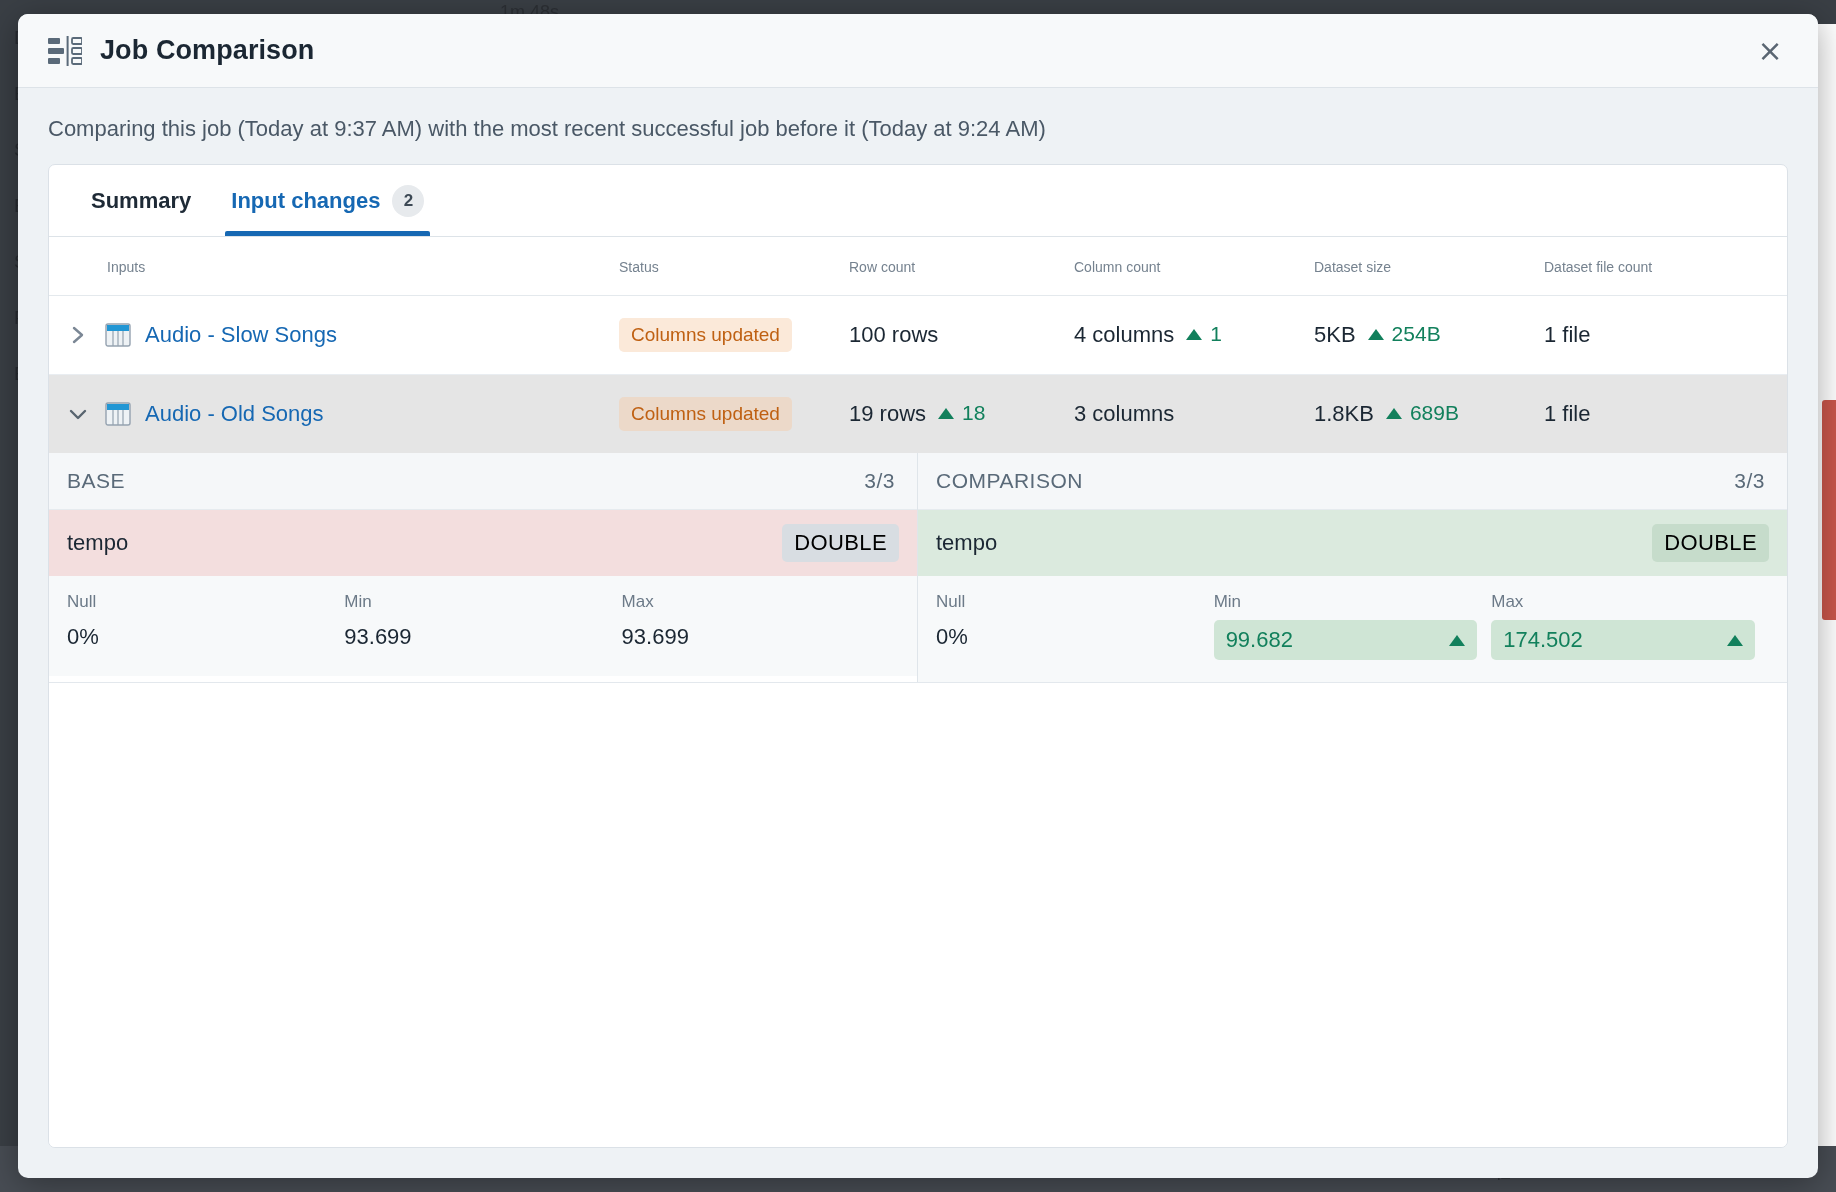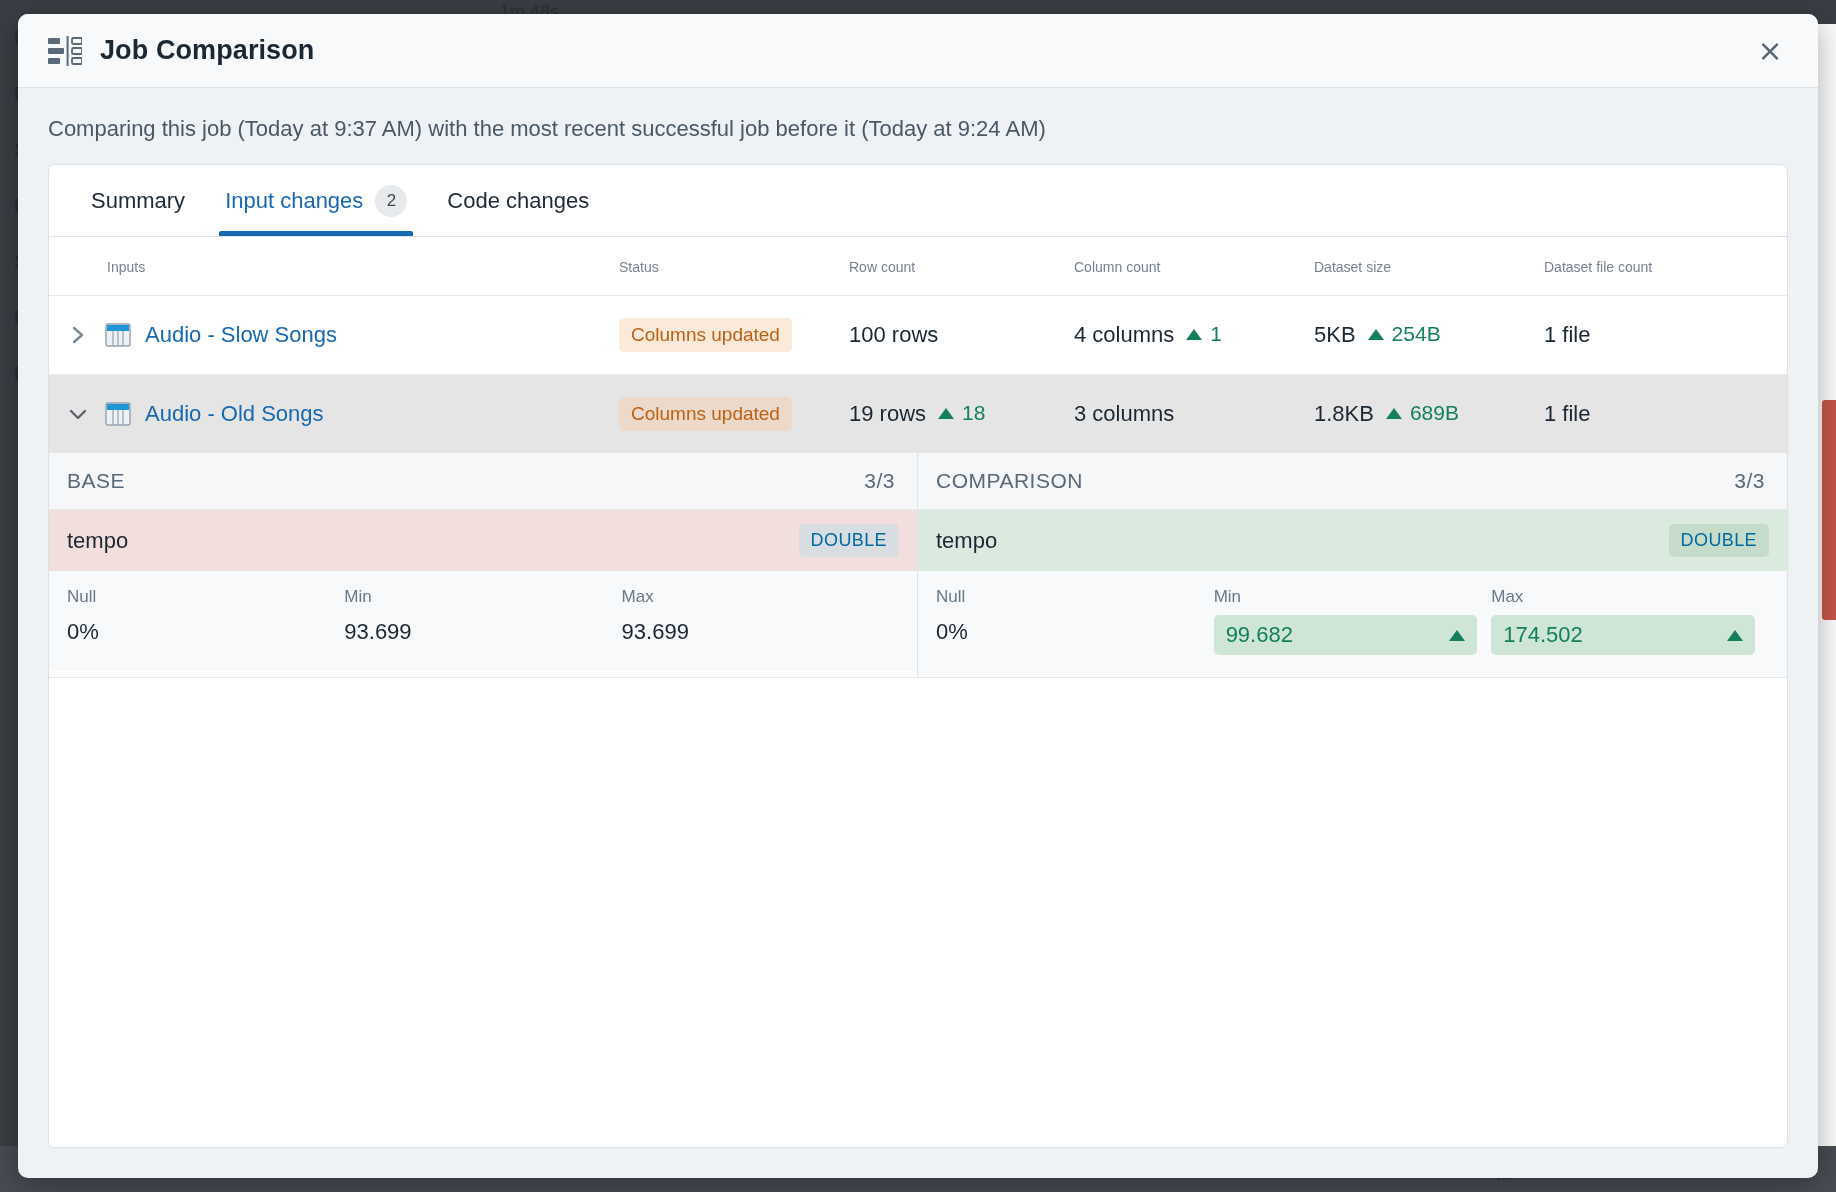--- a/index.html
+++ b/index.html
@@ -157,20 +157,21 @@
   .tab {
     display: flex;
     align-items: center;
     gap: 12px;
     height: 100%;
     padding: 12px 20px;
     font-size: 22px;
     color: #1e2a36;
     cursor: pointer;
     position: relative;
+    font-weight: bold;
   }
   .tab.active { color: #1668b3; }
   .tab.active::after {
     content: "";
     position: absolute;
     left: 14px; right: 14px; bottom: 0;
     height: 5px;
     background: #1668b3;
     border-radius: 2px 2px 0 0;
   }
@@ -265,23 +266,23 @@
     display: flex;
     align-items: center;
     justify-content: space-between;
     padding: 14px 18px;
     font-size: 22px;
     color: #1b2733;
   }
   .col-row.removed { background: #f3dede; }
   .col-row.added   { background: #dbeade; }
   .type-badge {
-    font-size: 18px;
+    font-size: 22px;
     background: #d8dde2;
-    color: #0369a1;
+    color: #000000;
     padding: 6px 12px;
     border-radius: 5px;
     letter-spacing: .4px;
   }
   .col-row.added .type-badge { background: #c6dccb; }
   .stats {
     display: flex;
     background: #f7f9fa;
     padding: 16px 18px 22px 18px;
     gap: 0;
@@ -370,23 +371,20 @@
   <div class="content-card">
 
     <div class="tabbar">
       <div class="tab">
         <span>Summary</span>
       </div>
       <div class="tab active">
         <span>Input changes</span>
         <span class="tab-badge">2</span>
       </div>
-      <div class="tab">
-        <span>Code changes</span>
-      </div>
     </div>
 
     <table class="tbl">
       <thead>
         <tr>
           <th class="col-inputs">Inputs</th>
           <th class="col-status">Status</th>
           <th class="col-rows">Row count</th>
           <th class="col-cols">Column count</th>
           <th class="col-size">Dataset size</th>

